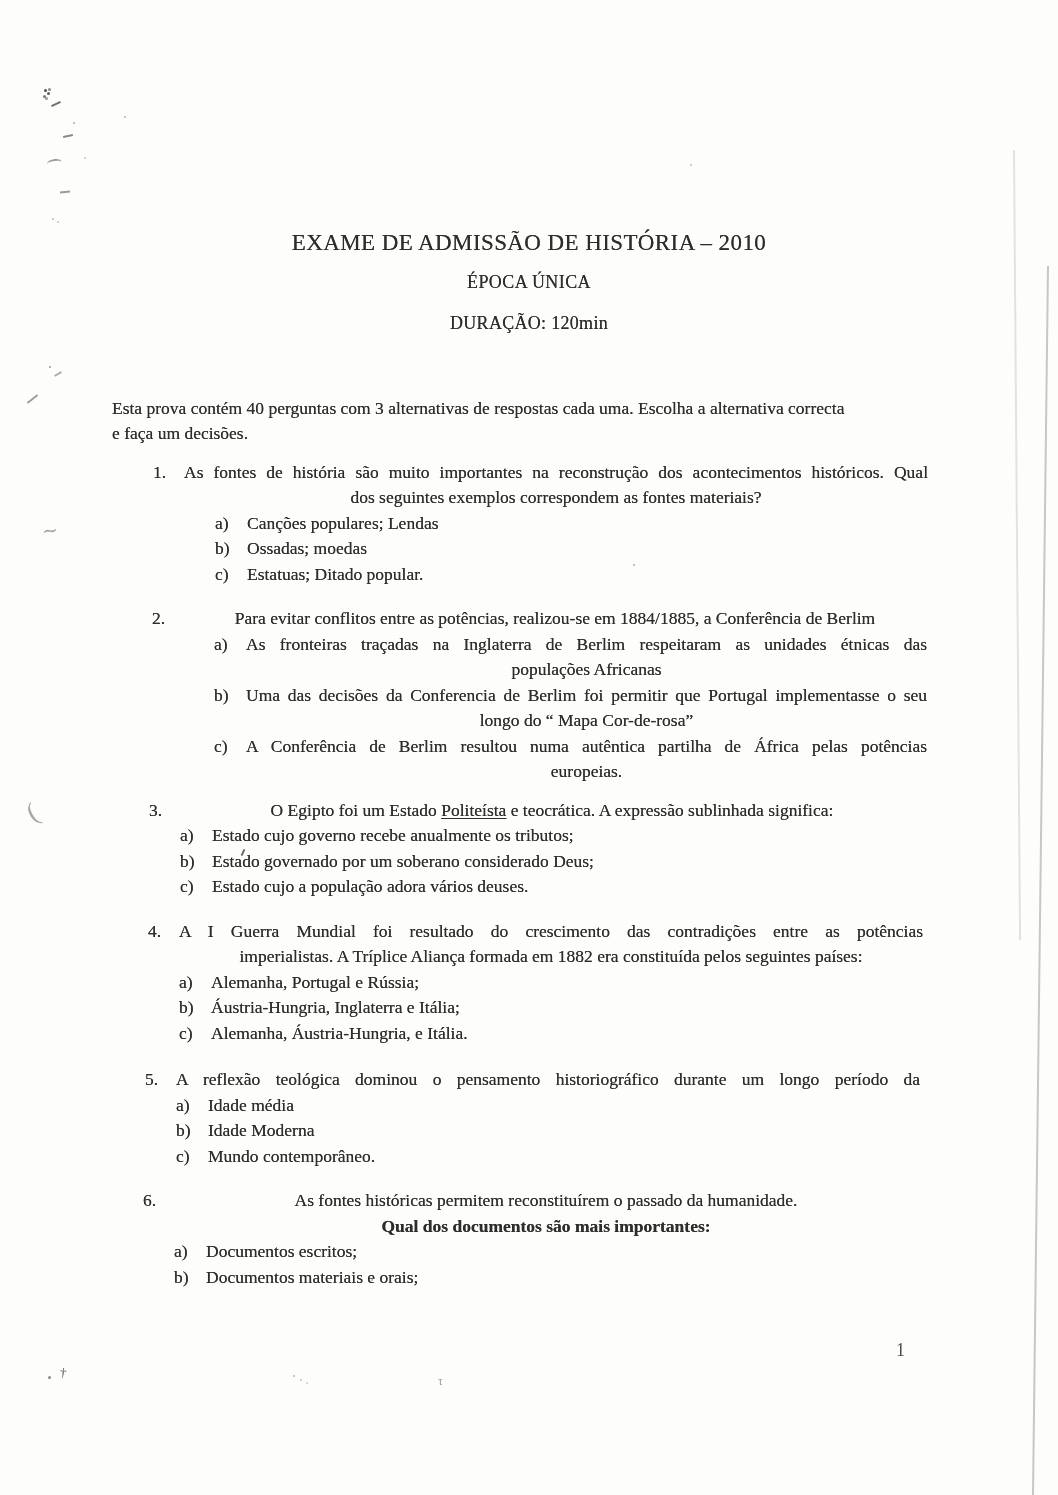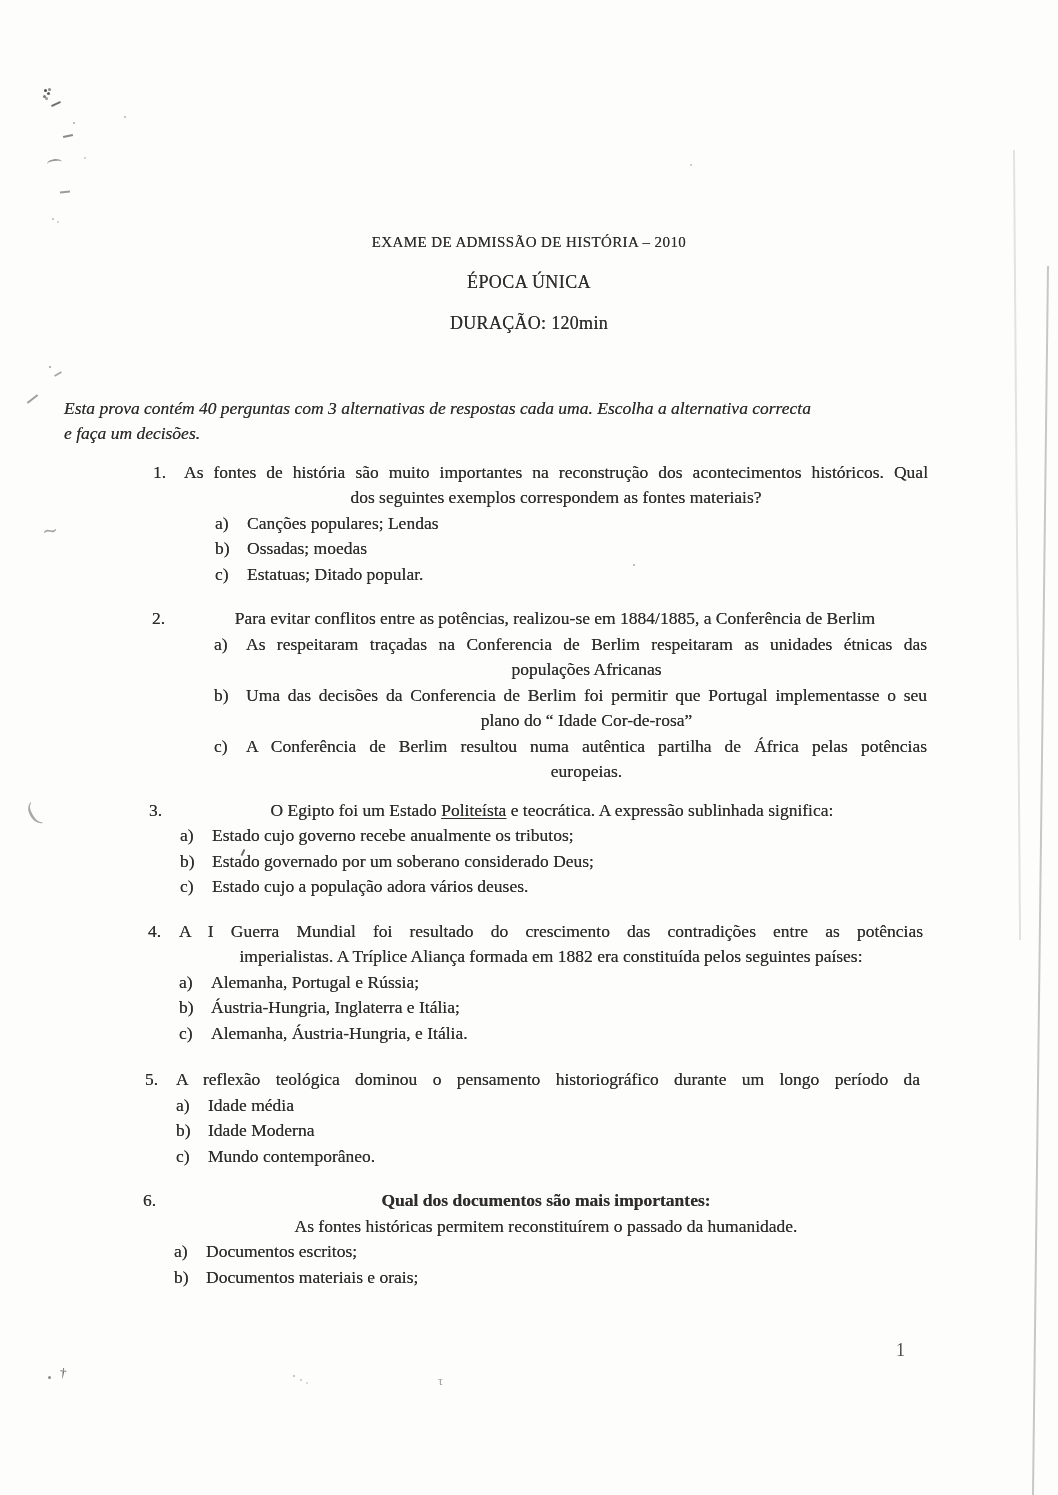--- a/index.html
+++ b/index.html
@@ -11,26 +11,26 @@
     overflow: hidden;
     color: #2e2d2b;
     font-family: "Liberation Serif", "DejaVu Serif", serif;
     font-size: 17.5px;
     line-height: 25.5px;
     text-shadow: 0 0 0.5px rgba(46,45,43,0.8);
   }
 
   
   .header { padding-top: 230px; text-align: center; }
-  .title    { font-size: 15px; letter-spacing: 0.4px; }
+  .title    { font-size: 23px; letter-spacing: 0.4px; }
   .subtitle { font-size: 18px; letter-spacing: 0.4px; margin-top: 14px; }
   .duration { font-size: 18px; letter-spacing: 0.3px; margin-top: 16px; }
 
   
-  .intro { margin: 59px 0 0 64px; width: 816px; font-style: italic; }
+  .intro { margin: 59px 0 0 112px; width: 816px; }
   .intro span { display: block; }
 
   
   .questions { margin-top: 13px; }
   .question { display: flex; margin-bottom: 19px; }
   .q1 { margin-left: 153px; }
   .q2 { margin-left: 152px; margin-bottom: 13px; }
   .q3 { margin-left: 149px; }
   .q4 { margin-left: 148px; margin-bottom: 21px; }
   .q5 { margin-left: 145px; }
@@ -154,29 +154,29 @@
     </div>
 
     <div class="question q2">
       <div class="q-num">2.</div>
       <div class="q-body">
         <span class="blk">Para evitar conflitos entre as potências, realizou-se em 1884/1885, a Conferência de Berlim</span>
         <div class="options indented">
           <div class="opt">
             <span class="opt-letter">a)</span>
             <span class="opt-text">
-              <span class="jl">As respeitaram traçadas na Conferencia de Berlim respeitaram as unidades étnicas das</span>
+              <span class="jl">As fronteiras traçadas na Inglaterra de Berlim respeitaram as unidades étnicas das</span>
               <span class="blk">populações Africanas</span>
             </span>
           </div>
           <div class="opt">
             <span class="opt-letter">b)</span>
             <span class="opt-text">
               <span class="jl">Uma das decisões da Conferencia de Berlim foi permitir que Portugal implementasse o seu</span>
-              <span class="blk">plano do “ Idade Cor-de-rosa”</span>
+              <span class="blk">longo do “ Mapa Cor-de-rosa”</span>
             </span>
           </div>
           <div class="opt">
             <span class="opt-letter">c)</span>
             <span class="opt-text">
               <span class="jl">A Conferência de Berlim resultou numa autêntica partilha de África pelas potências</span>
               <span class="blk">europeias.</span>
             </span>
           </div>
         </div>
@@ -243,22 +243,22 @@
             <span class="opt-letter">c)</span>
             <span class="opt-text">Mundo contemporâneo.</span>
           </div>
         </div>
       </div>
     </div>
 
     <div class="question q6">
       <div class="q-num">6.</div>
       <div class="q-body">
+        <span class="blk">As fontes históricas permitem reconstituírem o passado da humanidade.</span>
         <span class="blk bold">Qual dos documentos são mais importantes:</span>
-        <span class="blk">As fontes históricas permitem reconstituírem o passado da humanidade.</span>
         <div class="options">
           <div class="opt">
             <span class="opt-letter">a)</span>
             <span class="opt-text">Documentos escritos;</span>
           </div>
           <div class="opt">
             <span class="opt-letter">b)</span>
             <span class="opt-text">Documentos materiais e orais;</span>
           </div>
         </div>

